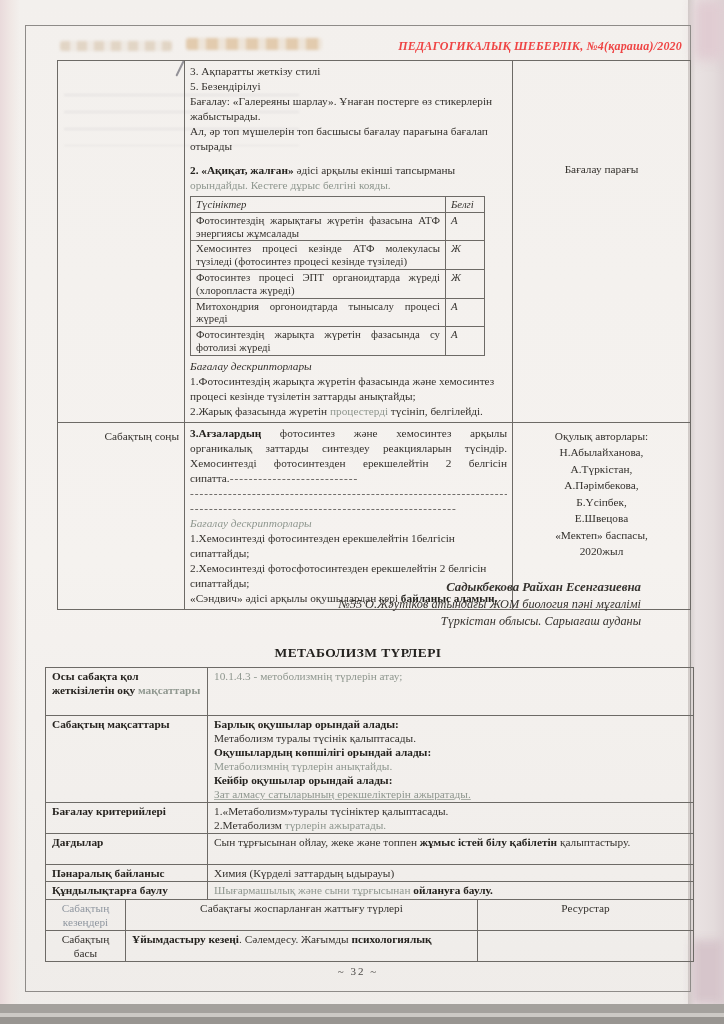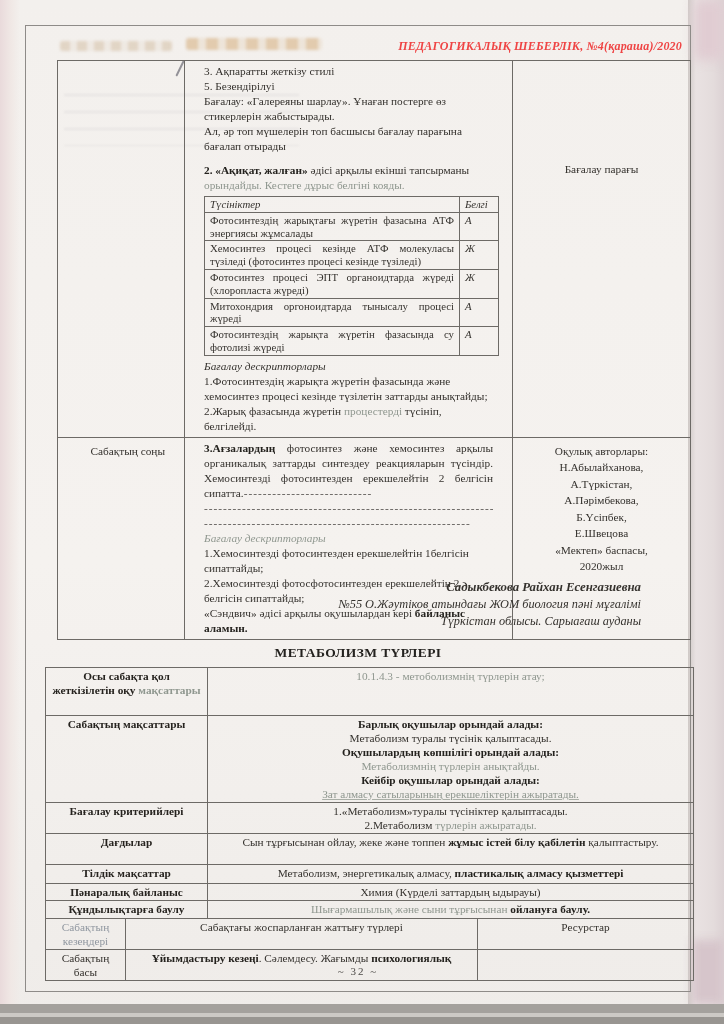--- a/index.html
+++ b/index.html
@@ -32,21 +32,21 @@
     background:repeating-linear-gradient(180deg,rgba(130,130,140,.10) 0 2px,rgba(0,0,0,0) 2px 17px);
     filter:blur(1px);}
   .pen-tick{position:absolute;left:179px;top:60px;width:2px;height:17px;background:rgba(70,70,82,.55);
     transform:rotate(26deg);border-radius:2px;}
   
   .journal-header{position:absolute;top:39px;right:42px;font-size:12px;font-weight:bold;font-style:italic;
     color:#ef4444;letter-spacing:.2px;}
   
   .t1{position:absolute;left:57px;top:60px;width:633px;border-collapse:collapse;table-layout:fixed;
     font-size:11.3px;line-height:15px;}
-  .t1 td{border:1px solid #6d6a66;vertical-align:top;padding:3px 19px;}
+  .t1 td{border:1px solid #6d6a66;vertical-align:top;padding:3px 5px;}
   .t1 p{margin:0;}
   .stage-label{text-align:right;padding-top:6px !important;}
   .res-cell{text-align:center;line-height:16.5px;}
   .res-cell.first{padding-top:100px !important;}
   .task2{margin-top:9px !important;}
   .truth{border-collapse:collapse;table-layout:fixed;width:294px;font-size:10.8px;line-height:12.8px;
     margin:3px 0 3px 0;}
   .truth th,.truth td{border:1px solid #6d6a66;padding:1px 5px;vertical-align:top;}
   .truth th{font-style:italic;font-weight:normal;text-align:left;}
   .statement{text-align:justify;}
@@ -55,21 +55,21 @@
   .just{text-align:justify;}
   
   .author-block{position:absolute;top:579px;right:83px;text-align:right;font-style:italic;
     font-size:12.3px;line-height:17px;}
   .author-name{font-weight:bold;font-size:12.8px;}
   .lesson-title{position:absolute;top:645px;left:25px;width:666px;text-align:center;
     font-weight:bold;font-size:13.5px;letter-spacing:.4px;color:#24221f;}
   
   .t2{position:absolute;left:45px;top:667px;width:648px;border-collapse:collapse;table-layout:fixed;
     font-size:11.3px;line-height:14px;}
-  .t2 td{border:1px solid #6d6a66;vertical-align:top;padding:1px 6px;text-align:center;}
+  .t2 td{border:1px solid #6d6a66;vertical-align:top;padding:1px 6px;}
   .t2 p{margin:0;}
   .lbl{font-weight:bold;color:#26231f;}
   .center{text-align:center;}
   .b{font-weight:bold;color:#24221e;}
   .i{font-style:italic;}
   .faded{color:#8f978f;}
   .dimfade{color:#9097a0;}
   .uline{text-decoration:underline;text-decoration-color:rgba(110,120,110,.55);}
   
   .page-number{position:absolute;top:965px;left:25px;width:666px;text-align:center;
@@ -207,24 +207,20 @@
     <td colspan="2">
       <p>1.«Метаболизм»туралы түсініктер қалыптасады.</p>
       <p><span>2.Метаболизм </span><span class="faded">түрлерін ажыратады.</span></p>
     </td>
   </tr>
   <tr>
     <td colspan="2" style="height:28px" class="lbl">Дағдылар</td>
     <td colspan="2"><span>Сын тұрғысынан ойлау, жеке және топпен </span><span class="b">жұмыс істей білу қабілетін</span><span> қалыптастыру.</span></td>
   </tr>
   <tr>
-    <td colspan="2" style="height:16px" class="lbl">Тілдік мақсаттар</td>
-    <td colspan="2"><span>Метаболизм, энергетикалық алмасу, </span><span class="b">пластикалық алмасу қызметтері</span></td>
-  </tr>
-  <tr>
     <td colspan="2" style="height:14px" class="lbl">Пәнаралық байланыс</td>
     <td colspan="2">Химия (Күрделі заттардың ыдырауы)</td>
   </tr>
   <tr>
     <td colspan="2" style="height:15px" class="lbl">Құндылықтарға баулу</td>
     <td colspan="2"><span class="faded">Шығармашылық және сыни тұрғысынан </span><span class="b">ойлануға баулу.</span></td>
   </tr>
   <tr>
     <td style="height:25px" class="center dimfade">Сабақтың кезеңдері</td>
     <td colspan="2" class="center">Сабақтағы жоспарланған жаттығу түрлері</td>

